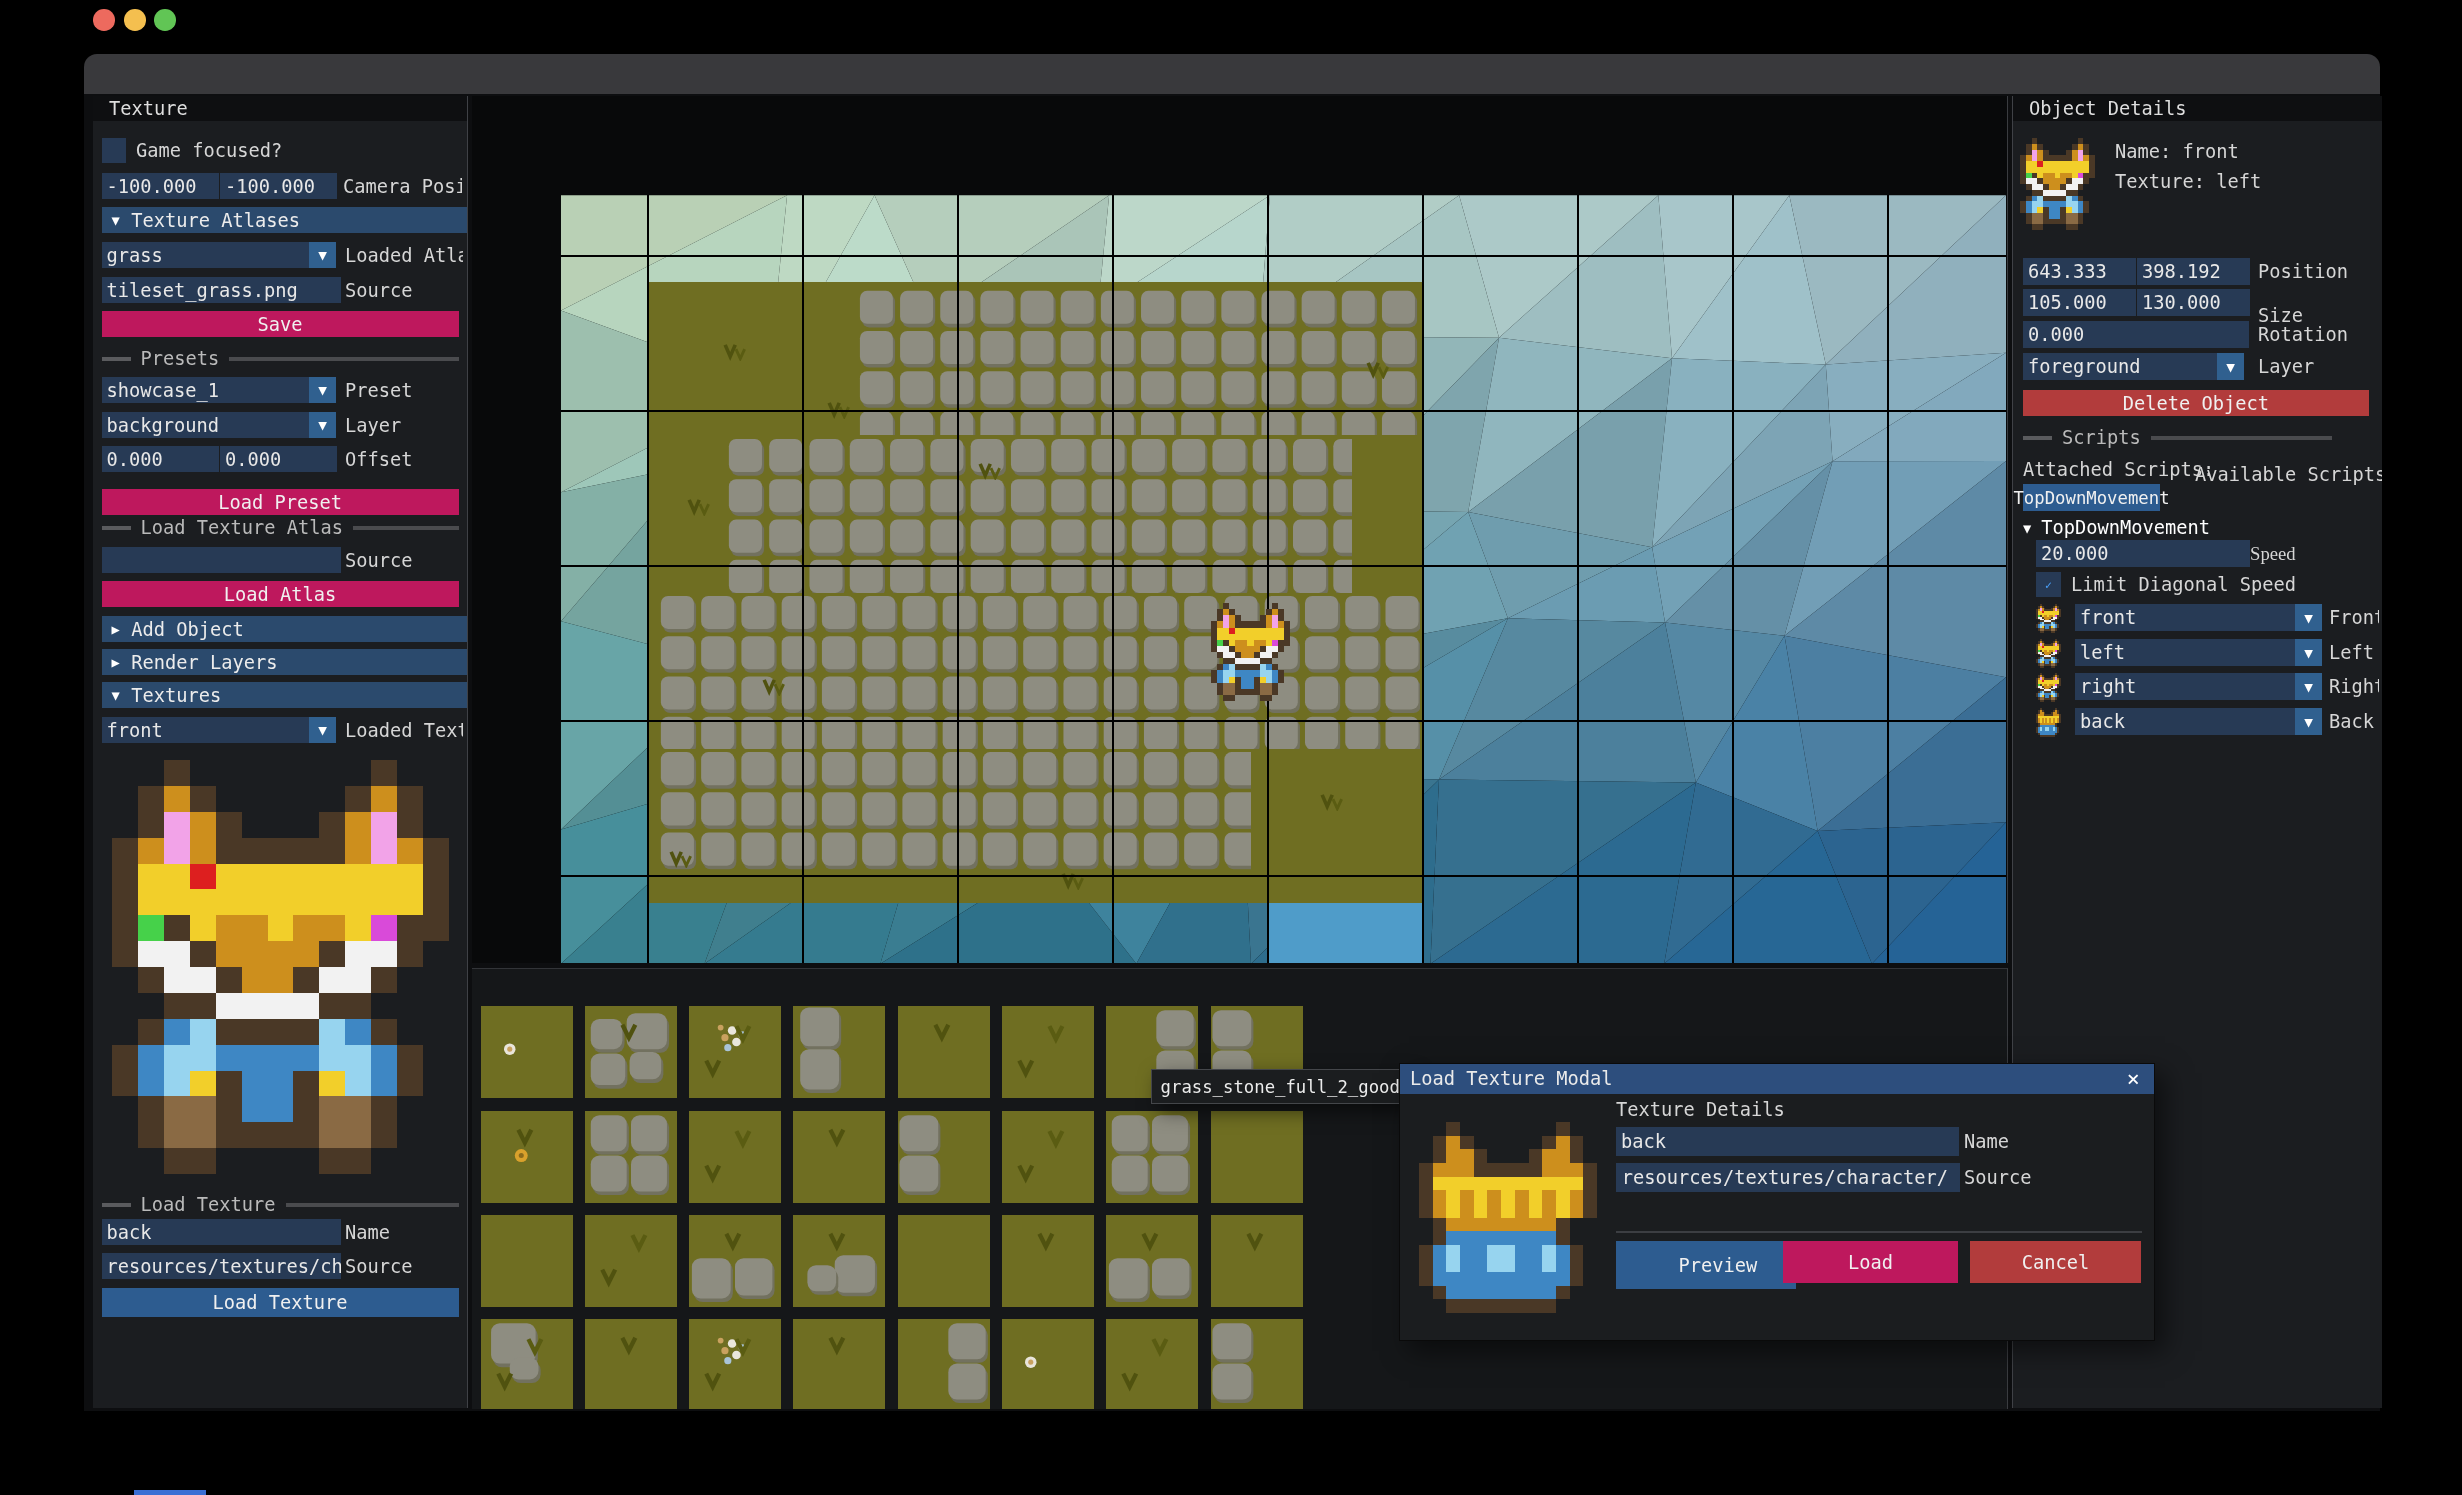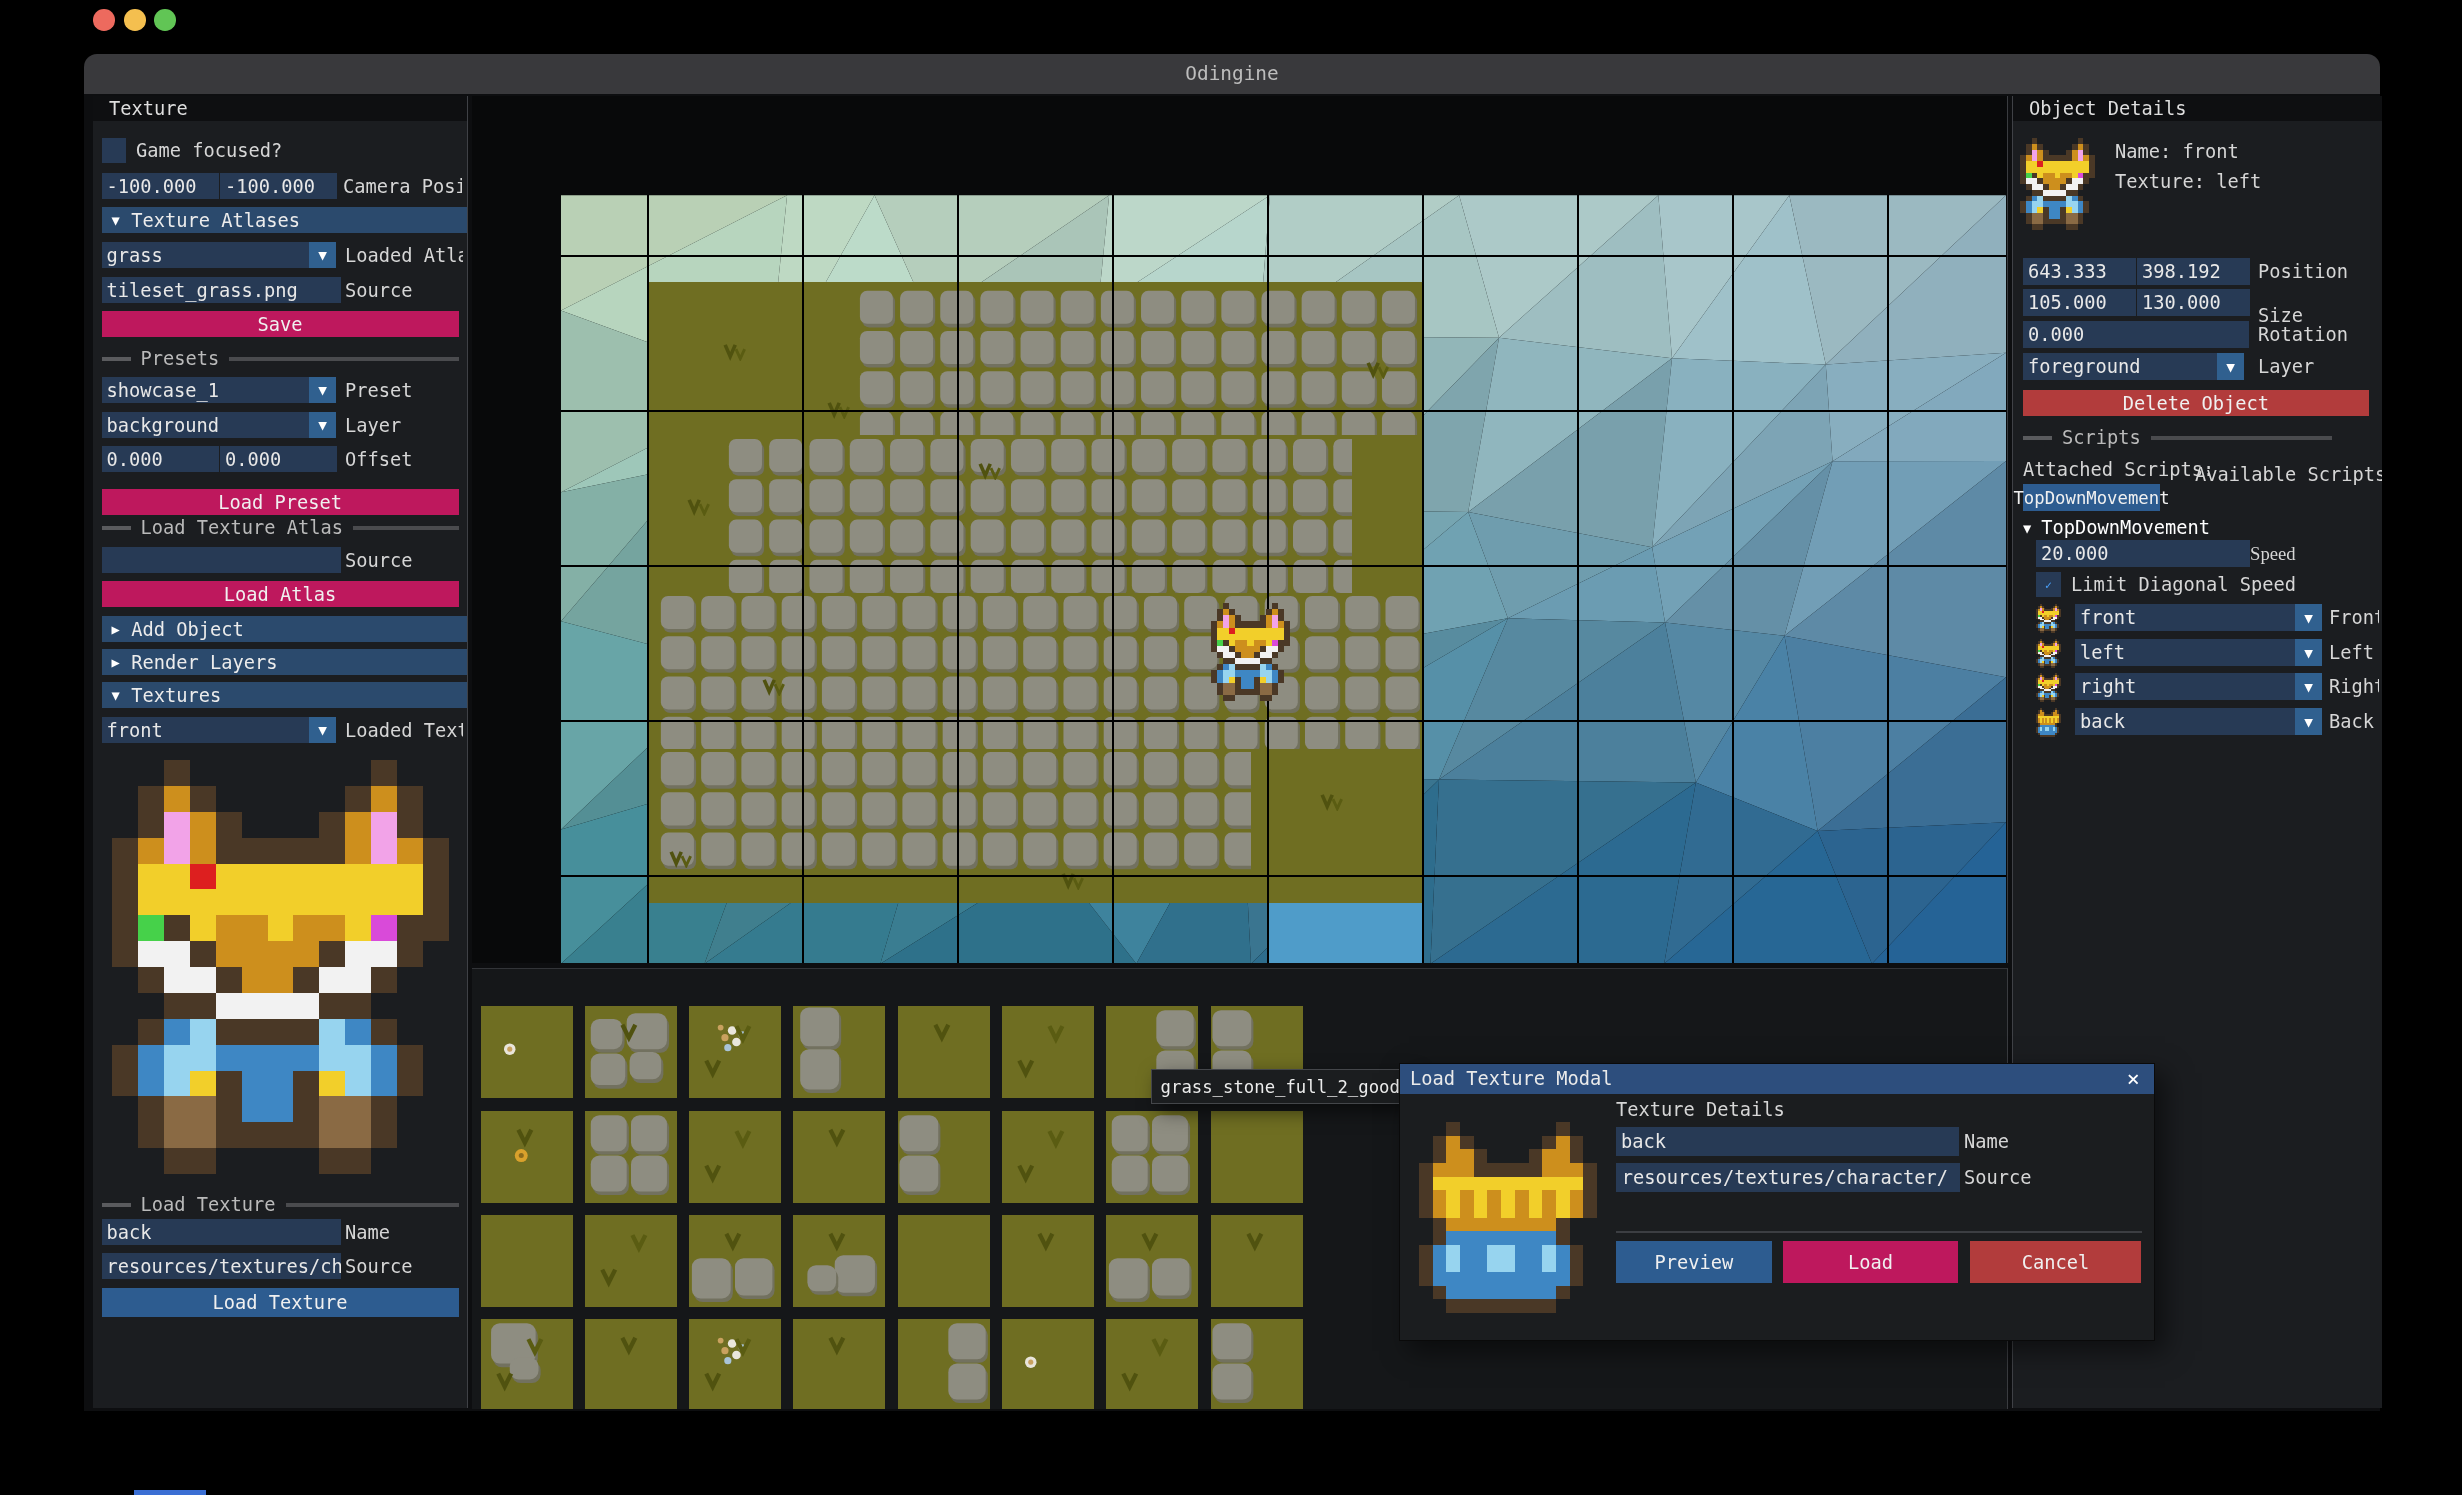--- a/index.html
+++ b/index.html
@@ -50,21 +50,20 @@
 </style>
 </head>
 <body>
 
 <div id="page">
   <div class="abs" id="titlebar"></div>
   <div class="abs" id="winbody"></div>
   <div class="abs tl" style="left:93px;background:#ed6a5e;"></div>
   <div class="abs tl" style="left:124px;background:#f4bf4f;"></div>
   <div class="abs tl" style="left:154px;background:#61c555;"></div>
-  <div class="abs" id="wintitle">Odingine</div>
 
   <section class="abs panel" style="left:93px;top:96px;width:374px;height:1312px;border-right:1.4px solid #3f4146;">
     <div class="abs phdr">Texture</div>
 
     <div class="abs chk" style="left:8.6px;top:42px;width:24.5px;height:24.5px;"></div>
     <div class="abs lbl" style="left:43px;top:42px;width:216px;height:24.5px;">Game focused?</div>
 
     <div class="abs inp" style="left:8.6px;top:77px;width:112px;height:26px;">-100.000</div>
     <div class="abs inp" style="left:127px;top:77px;width:112px;height:26px;">-100.000</div>
     <div class="abs lbl" style="left:250px;top:77px;width:119px;height:26px;">Camera Position</div>
@@ -2251,20 +2250,20 @@
           <rect x="8" y="13" width="1" height="1" fill="#4a3826"></rect>
           <rect x="9" y="13" width="1" height="1" fill="#4a3826"></rect>
         </svg>
       </div>
     <div class="abs lbl" style="left:216px;top:35px;width:288px;height:21.6px;">Texture Details</div>
     <div class="abs inp" style="left:216px;top:63px;width:338px;height:29px;">back</div>
     <div class="abs lbl" style="left:564px;top:63px;width:93px;height:29px;">Name</div>
     <div class="abs inp" style="left:216px;top:99px;width:338px;height:29px;padding-left:5.8px;">resources/textures/character/</div>
     <div class="abs lbl" style="left:564px;top:99px;width:115px;height:29px;">Source</div>
     <div class="abs modal-sep"></div>
-    <div class="abs btn blue" style="left:216px;top:177px;width:156px;height:42px;">Preview</div>
+    <div class="abs btn blue" style="left:216px;top:177px;width:156px;height:48px;padding-left:24px;">Preview</div>
     <div class="abs btn green" style="left:383px;top:177px;width:175px;height:42px;">Load</div>
     <div class="abs btn red" style="left:570px;top:177px;width:171px;height:42px;">Cancel</div>
   </div>
 
   <div class="abs" style="left:134px;top:1490px;width:72px;height:5.8px;background:#3b6fd4;"></div>
 </div>
 
 
 </body></html>

